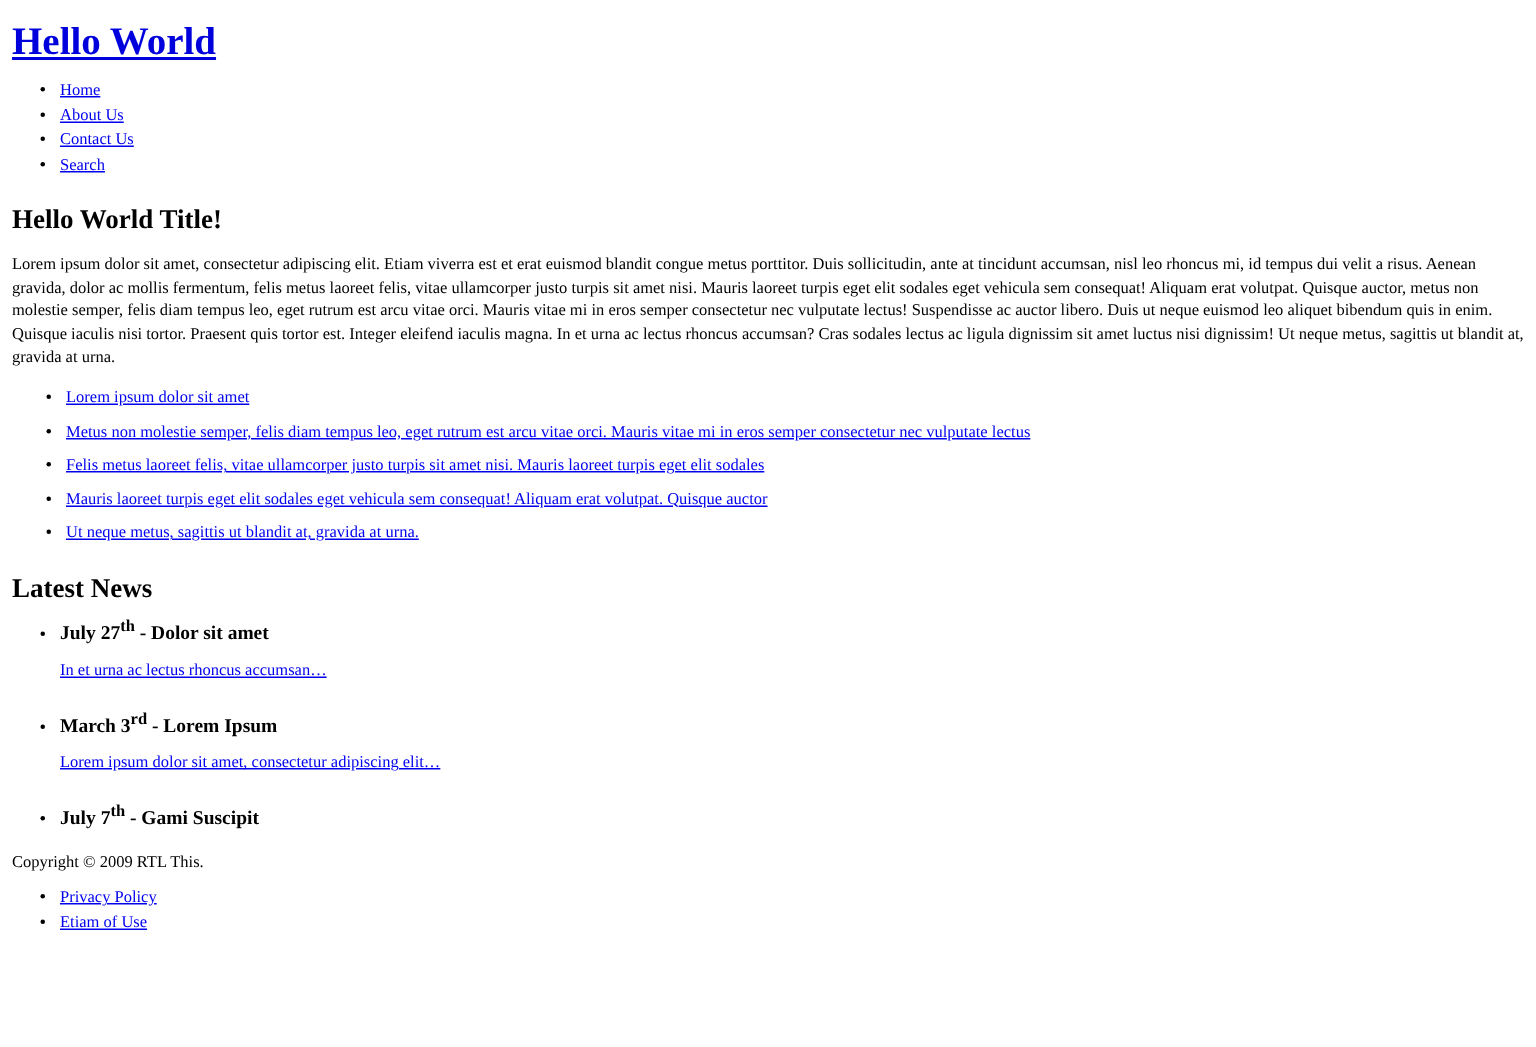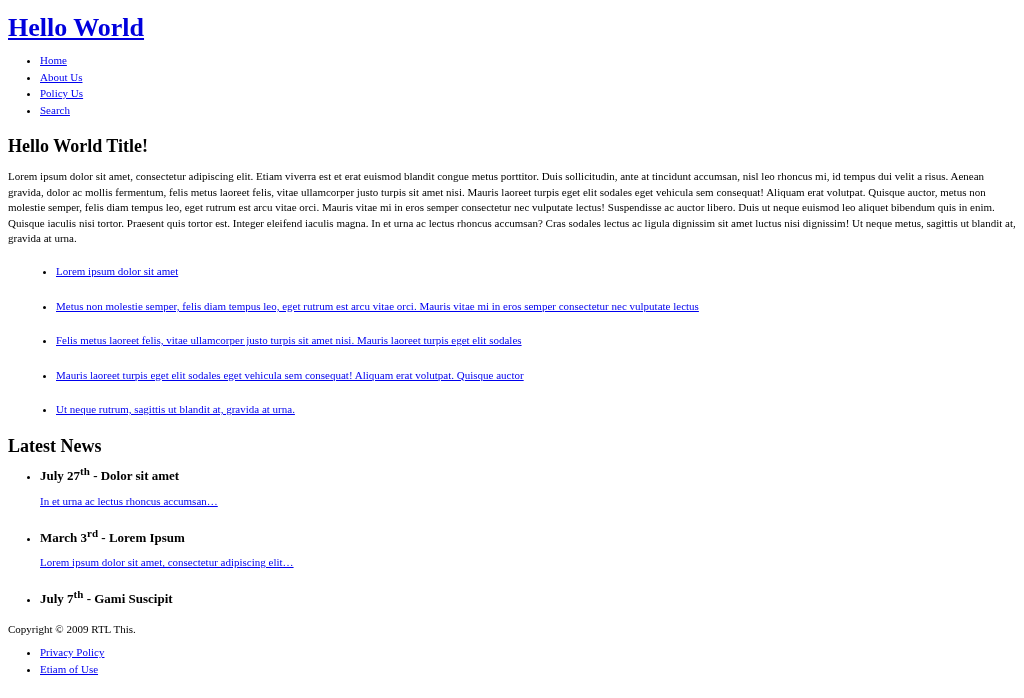--- a/index.html
+++ b/index.html
@@ -65,21 +65,21 @@
     line-height: 1.42;
   }
 
   
   ul.link-list {
     margin: 10px 0 10px 0;
     padding-left: 32px;
     list-style-type: disc;
   }
   ul.link-list li {
-    margin: 16px;
+    margin: 4px;
     padding: 0 0 2px 0;
     line-height: 1.5;
   }
 
   
   ul.news-list {
     margin: 10px 0 10px 0;
     padding-left: 32px;
     list-style-type: disc;
   }
@@ -130,21 +130,21 @@
   </h1>
 
   <ul class="nav">
     <li>
       <a href="#">Home</a>
     </li>
     <li>
       <a href="#">About Us</a>
     </li>
     <li>
-      <a href="#">Policy Us</a>
+      <a href="#">Contact Us</a>
     </li>
     <li>
       <a href="#">Search</a>
     </li>
   </ul>
 
 </div>
 
 <div>
 
@@ -159,21 +159,21 @@
     <li>
       <a href="#">Metus non molestie semper, felis diam tempus leo, eget rutrum est arcu vitae orci. Mauris vitae mi in eros semper consectetur nec vulputate lectus</a>
     </li>
     <li>
       <a href="#">Felis metus laoreet felis, vitae ullamcorper justo turpis sit amet nisi. Mauris laoreet turpis eget elit sodales</a>
     </li>
     <li>
       <a href="#">Mauris laoreet turpis eget elit sodales eget vehicula sem consequat! Aliquam erat volutpat. Quisque auctor</a>
     </li>
     <li>
-      <a href="#">Ut neque rutrum, sagittis ut blandit at, gravida at urna.</a>
+      <a href="#">Ut neque metus, sagittis ut blandit at, gravida at urna.</a>
     </li>
   </ul>
 
 </div>
 
 <div>
 
   <h2 class="section-title">Latest News</h2>
 
   <ul class="news-list">

